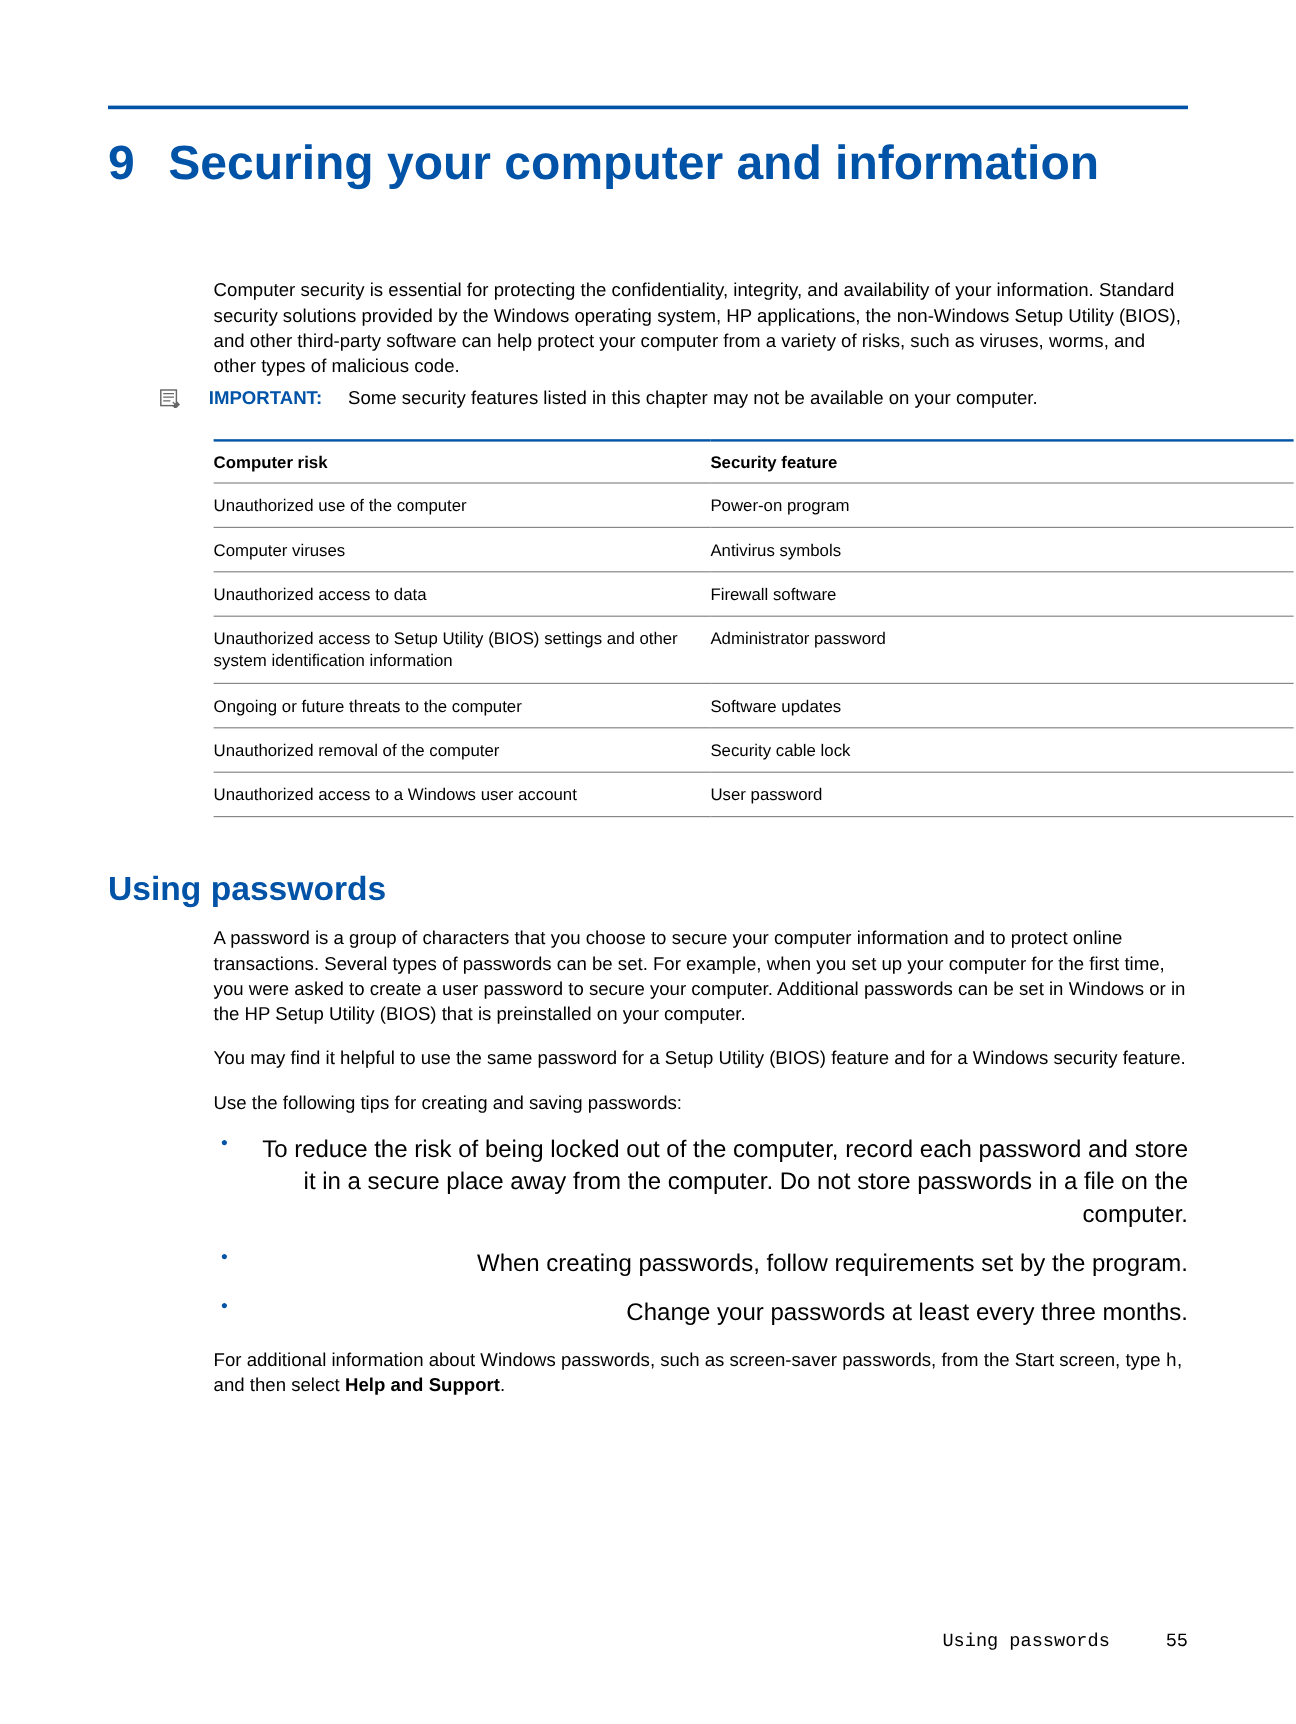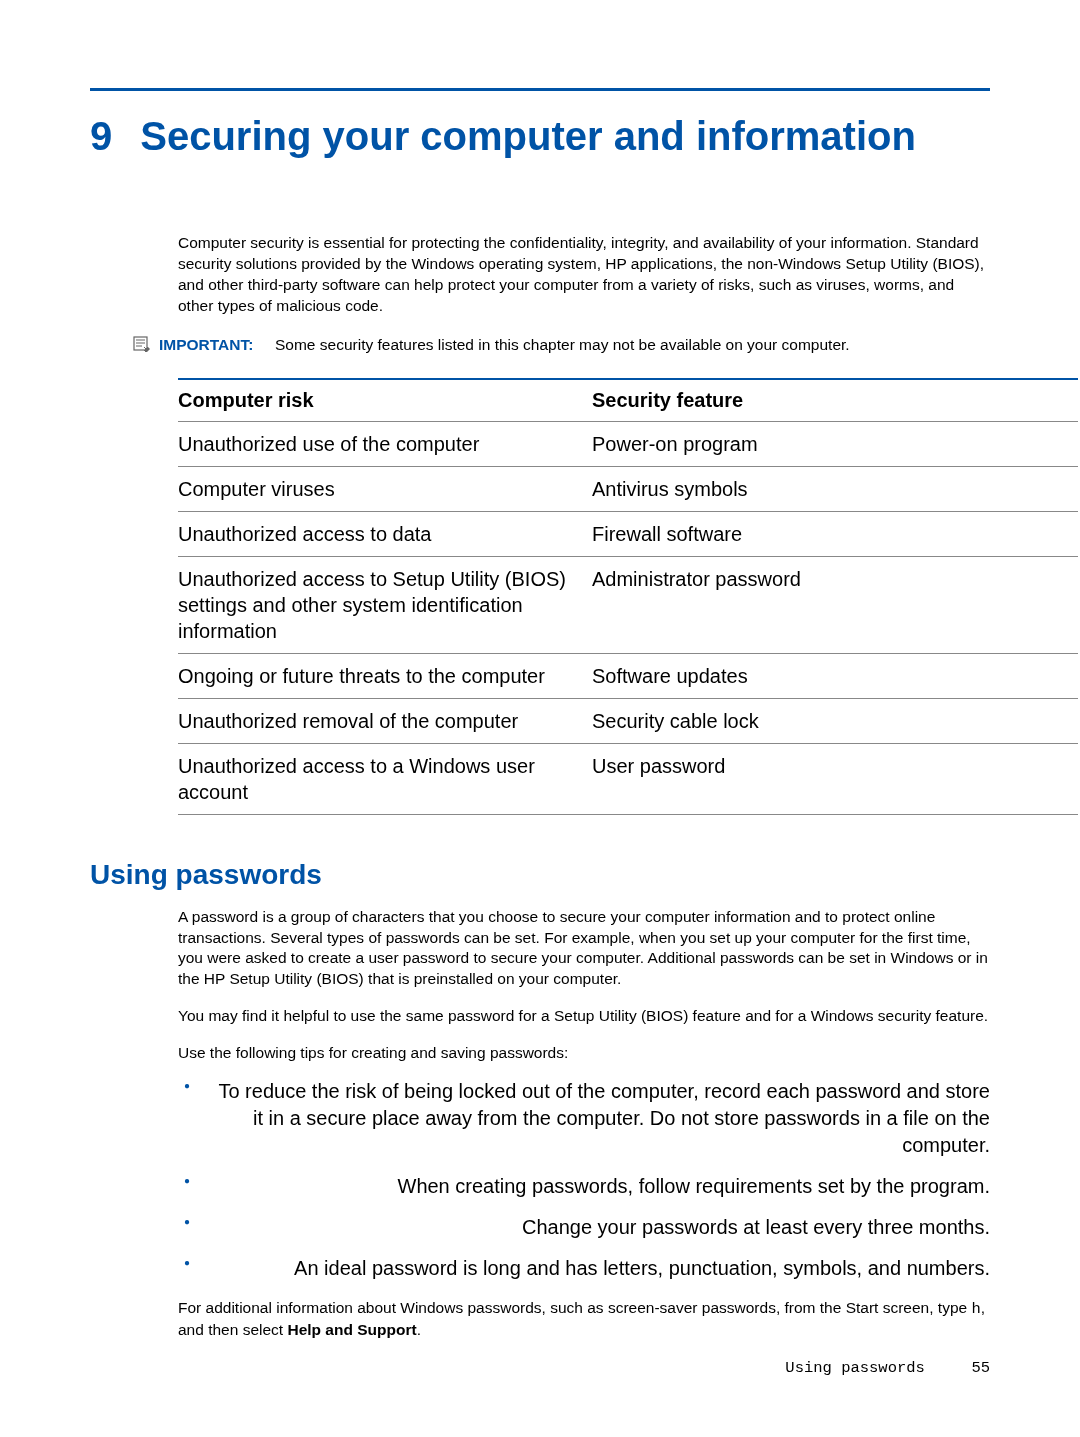--- a/index.html
+++ b/index.html
@@ -31,33 +31,33 @@
     }
     .content-indent { margin-left: 88px; }
     .intro {
       margin-top: 74px;
       font-size: 15.5px;
       line-height: 1.35;
     }
     .note-row {
       display: flex;
       align-items: flex-start;
-      gap: 7px;
-      margin-top: 18px;
+      gap: 22px;
+      margin-top: 6px;
       margin-left: 42px;
       font-size: 15.5px;
       line-height: 1.35;
     }
     .note-icon svg { display: block; }
     .note-label { color: #0053a6; font-weight: bold; }
     .tbl {
       margin-top: 22px;
       width: 100%;
       border-collapse: collapse;
-      font-size: 20px;
+      font-size: 14px;
     }
     .tbl th {
       text-align: left;
       font-weight: bold;
       padding: 9px 0;
       border-top: 2px solid #0053a6;
       border-bottom: 1px solid #888;
     }
     .tbl td {
       padding: 9px 0;
@@ -176,21 +176,20 @@
 <h2 class="section-title">Using passwords</h2>
 
 <p class="para content-indent">A password is a group of characters that you choose to secure your computer information and to protect online transactions. Several types of passwords can be set. For example, when you set up your computer for the first time, you were asked to create a user password to secure your computer. Additional passwords can be set in Windows or in the HP Setup Utility (BIOS) that is preinstalled on your computer.</p>
 <p class="para content-indent">You may find it helpful to use the same password for a Setup Utility (BIOS) feature and for a Windows security feature.</p>
 <p class="para content-indent">Use the following tips for creating and saving passwords:</p>
 
 <ul class="tips content-indent">
   <li>To reduce the risk of being locked out of the computer, record each password and store it in a secure place away from the computer. Do not store passwords in a file on the computer.</li>
   <li>When creating passwords, follow requirements set by the program.</li>
   <li>Change your passwords at least every three months.</li>
-  <li>An ideal password is long and has letters, punctuation, symbols, and numbers.</li>
 </ul>
 
 <p class="para content-indent">
   <span>For additional information about Windows passwords, such as screen-saver passwords, from the Start screen, type </span><span class="mono">h</span><span>, and then select </span><b>Help and Support</b><span>.</span>
 </p>
 
 <div class="footer">
   <span>Using passwords</span>
   <span>&nbsp;&nbsp;&nbsp;</span>
   <span>55</span>

